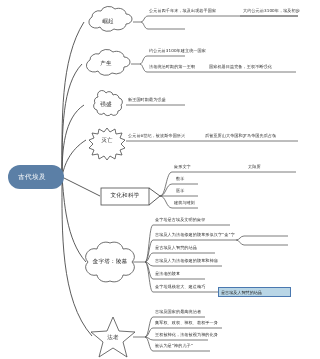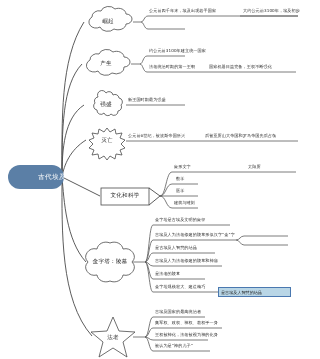--- a/index.html
+++ b/index.html
@@ -133,21 +133,21 @@
            l-12,-10 l16,-1 z"></path>
     </g>
     <path class="lines" d="M133,337 L145,337"></path>
     <path class="lines" d="M145,337 C149,337 149,317 153,317 L205,317"></path>
     <path class="lines" d="M145,337 C149,337 149,328 153,328 L222,328"></path>
     <path class="lines" d="M145,337 C149,337 149,340 153,340 L208,340"></path>
     <path class="lines" d="M145,337 C149,337 149,351 153,351 L210,351"></path>
 
   </svg>
 
-  <div class="rootlabel" style="left:52px;top:177px;">古代埃及</div>
+  <div class="rootlabel" style="left:32px;top:177px;">古代埃及</div>
 
   <div class="nodelabel" style="left:108px;top:22px;">崛起</div>
   <div class="nodelabel" style="left:106px;top:64px;">产生</div>
   <div class="nodelabel" style="left:106px;top:105px;">强盛</div>
   <div class="nodelabel" style="left:107px;top:141px;">灭亡</div>
   <div class="nodelabel" style="left:125px;top:196px;">文化和科学</div>
   <div class="nodelabel" style="left:110px;top:262px;">金字塔：陵墓</div>
   <div class="nodelabel" style="left:113px;top:338px;">法老</div>
 
   <div class="subtext" style="left:149px;top:9px;">公元前四千年末，埃及出现若干国家</div>

